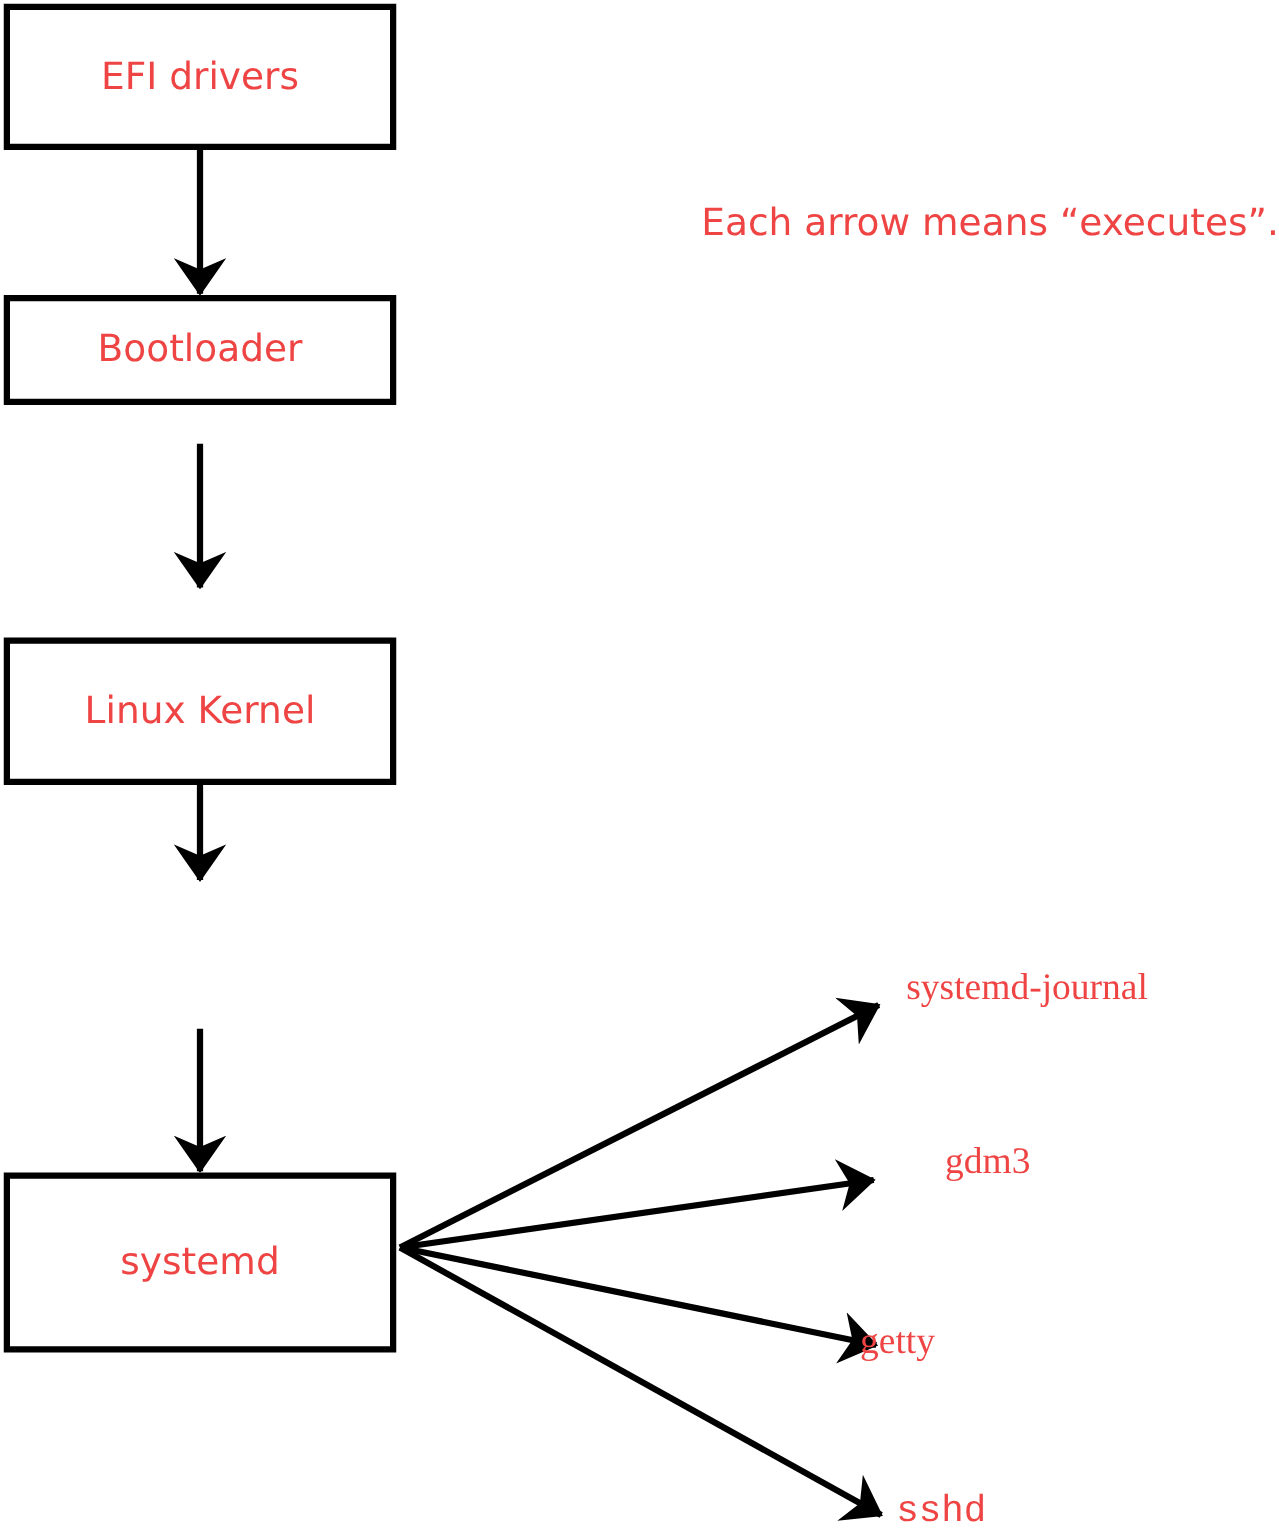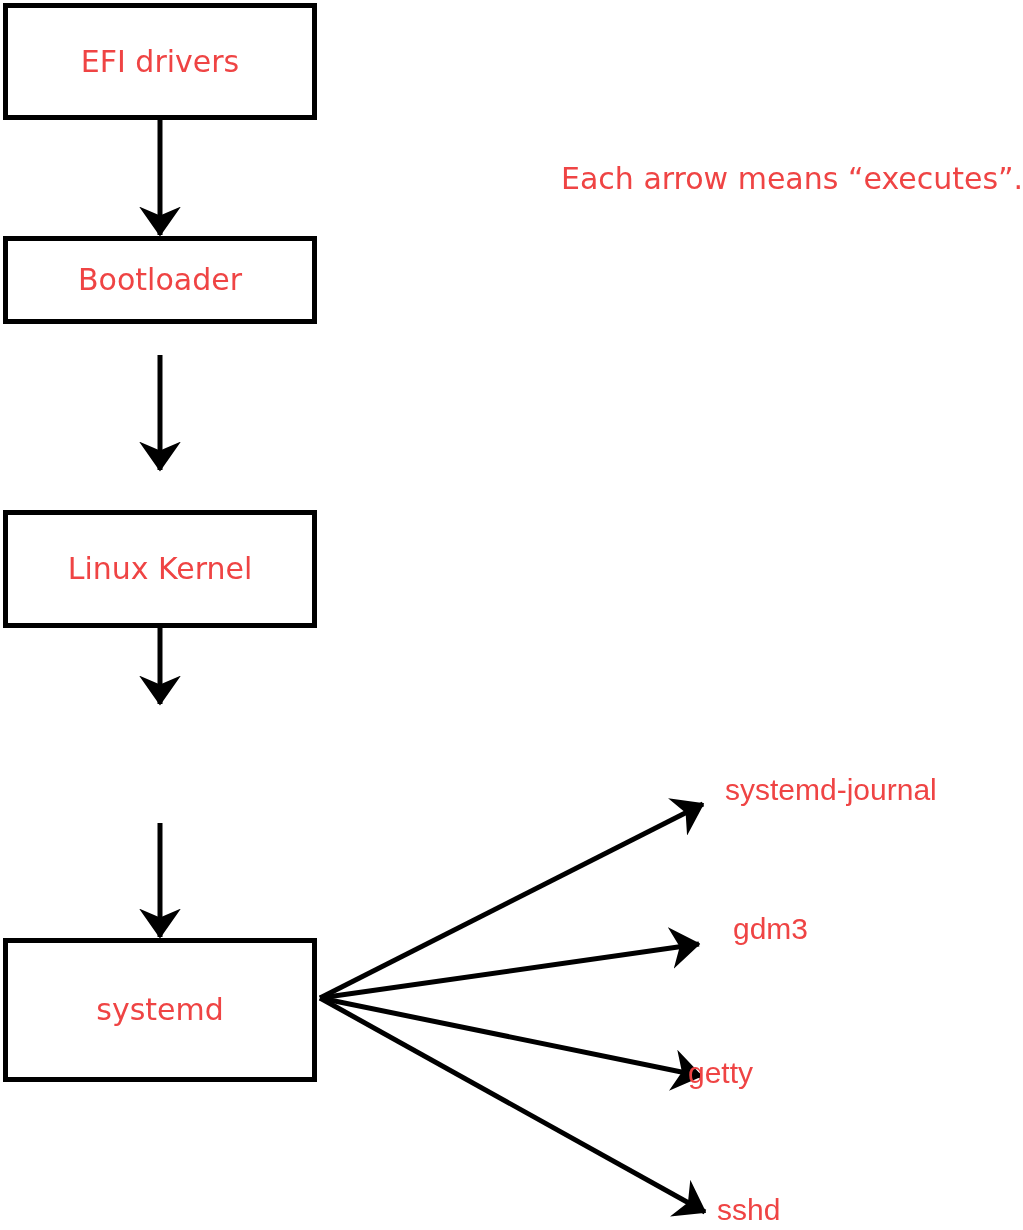--- a/index.html
+++ b/index.html
@@ -53,26 +53,26 @@
     height: 40px;
     line-height: 40px;
     font-size: 30px;
     white-space: nowrap;
   }
   .proc {
     position: absolute;
     height: 40px;
     line-height: 40px;
     font-size: 30px;
-    font-family: Liberation Sans, sans-serif;
+    font-family: Liberation Serif, serif;
     white-space: nowrap;
   }
-  .proc.sans { font-family: Liberation Sans, sans-serif; }
+  .proc.sans { font-family: Liberation Mono, monospace; }
   .p1 { left: 725px; top: 770px; }
-  .p2 { left: 733px; top: 909px; }
+  .p2 { left: 756px; top: 909px; }
   .p3 { left: 688px; top: 1053px; }
   .p4 { left: 717px; top: 1190px; }
 </style>
 </head>
 <body>
 
 <div class="canvas">
 
   <svg class="arrow-layer" viewBox="0 0 1023 1230" xmlns="http://www.w3.org/2000/svg">
     <defs>

